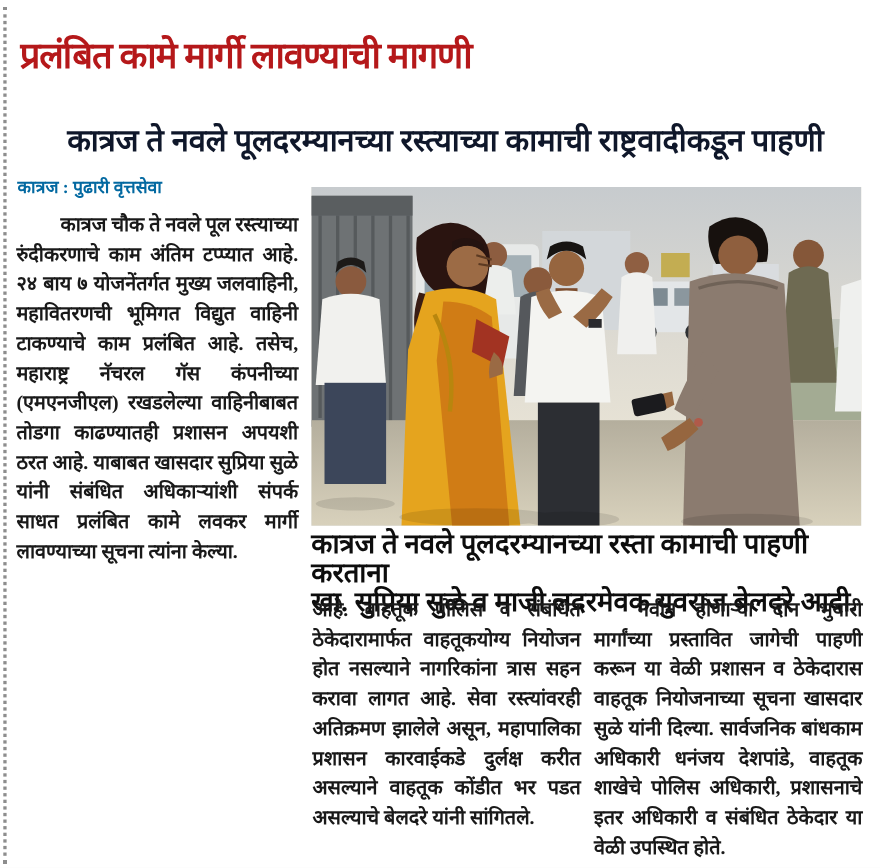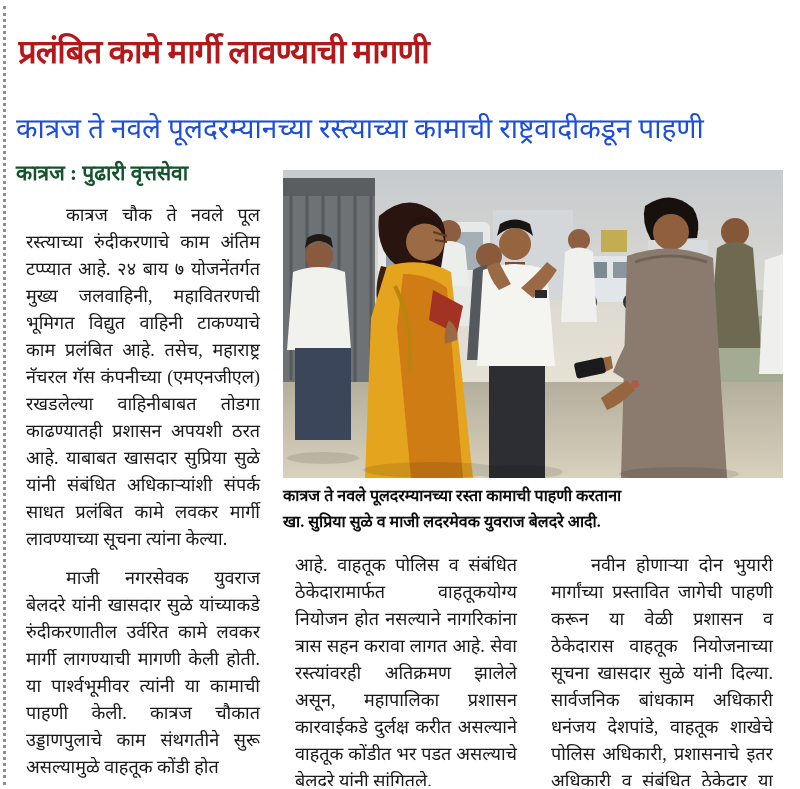--- a/index.html
+++ b/index.html
@@ -17,63 +17,62 @@
     border-left:3px dotted #8d8d8d;
   }
   .headline{
     position:absolute;left:18px;top:2px;width:774px;height:104px;
     font-size:33px;line-height:100px;font-weight:bold;
     letter-spacing:-1px;white-space:nowrap;overflow:hidden;
     color:#b5181a;
   }
   .subheadline{
     position:absolute;left:16px;top:104px;width:778px;height:52px;
-    font-size:28px;line-height:50px;font-weight:normal;
-    white-space:nowrap;overflow:hidden;color:#1d4ed8;
+    font-size:28px;line-height:50px;font-weight:bold;
+    white-space:nowrap;overflow:hidden;color:#0f172a;text-align:center;
   }
   .byline{
     position:absolute;left:16px;top:158px;width:260px;
-    font-size:21px;font-weight:bold;color:#14532d;
+    font-size:16px;font-weight:bold;color:#0369a1;
   }
   .col{
     position:absolute;text-align:justify;
     font-size:18px;line-height:27px;color:#191919;
     overflow:hidden;
   }
-  .col p{margin:12px;text-indent:40px;}
+  .col p{margin:1px;text-indent:40px;font-weight:bold;}
   .col p.noindent{text-indent:0;}
   .col-left{left:14px;top:190px;width:258px;height:596px;}
   .col-mid{left:283px;top:540px;width:246px;height:246px;}
   .col-right{left:539px;top:540px;width:246px;height:246px;}
   .photo-frame{
     position:absolute;left:283px;top:170px;width:500px;height:308px;
     background:#dcdcd6;overflow:hidden;
   }
   .photo-frame svg{display:block;}
   .caption{
     position:absolute;left:283px;top:483px;width:502px;height:56px;
-    font-size:16px;line-height:26px;font-weight:bold;color:#0d0d0d;
+    font-size:25px;line-height:26px;font-weight:bold;color:#0d0d0d;
   }
 </style>
 </head>
 <body>
 
 <div class="sheet">
 
   <div class="dotted-edge"></div>
 
   <div class="headline">प्रलंबित कामे मार्गी लावण्याची मागणी</div>
 
   <div class="subheadline">कात्रज ते नवले पूलदरम्यानच्या रस्त्याच्या कामाची राष्ट्रवादीकडून पाहणी</div>
 
   <div class="byline">कात्रज : पुढारी वृत्तसेवा</div>
 
   <div class="col col-left">
     <p>कात्रज चौक ते नवले पूल रस्त्याच्या रुंदीकरणाचे काम अंतिम टप्प्यात आहे. २४ बाय ७ योजनेंतर्गत मुख्य जलवाहिनी, महावितरणची भूमिगत विद्युत वाहिनी टाकण्याचे काम प्रलंबित आहे. तसेच, महाराष्ट्र नॅचरल गॅस कंपनीच्या (एमएनजीएल) रखडलेल्या वाहिनीबाबत तोडगा काढण्यातही प्रशासन अपयशी ठरत आहे. याबाबत खासदार सुप्रिया सुळे यांनी संबंधित अधिकाऱ्यांशी संपर्क साधत प्रलंबित कामे लवकर मार्गी लावण्याच्या सूचना त्यांना केल्या.</p>
-    <p>माजी नगरसेवक युवराज बेलदरे यांनी खासदार सुळे यांच्याकडे रुंदीकरणातील उर्वरित कामे लवकर मार्गी लागण्याची मागणी केली होती. या पार्श्वभूमीवर त्यांनी या कामाची पाहणी केली. कात्रज चौकात उड्डाणपुलाचे काम संथगतीने सुरू असल्यामुळे वाहतूक कोंडी होत</p>
   </div>
 
   <div class="photo-frame">
     <svg width="500" height="308" viewBox="0 0 500 308" xmlns="http://www.w3.org/2000/svg">
       <defs>
         <linearGradient id="sky" x1="0" y1="0" x2="0" y2="1">
           <stop offset="0" stop-color="#c7cbce"></stop>
           <stop offset="0.6" stop-color="#dedbd2"></stop>
           <stop offset="1" stop-color="#e9e4d6"></stop>
         </linearGradient>

